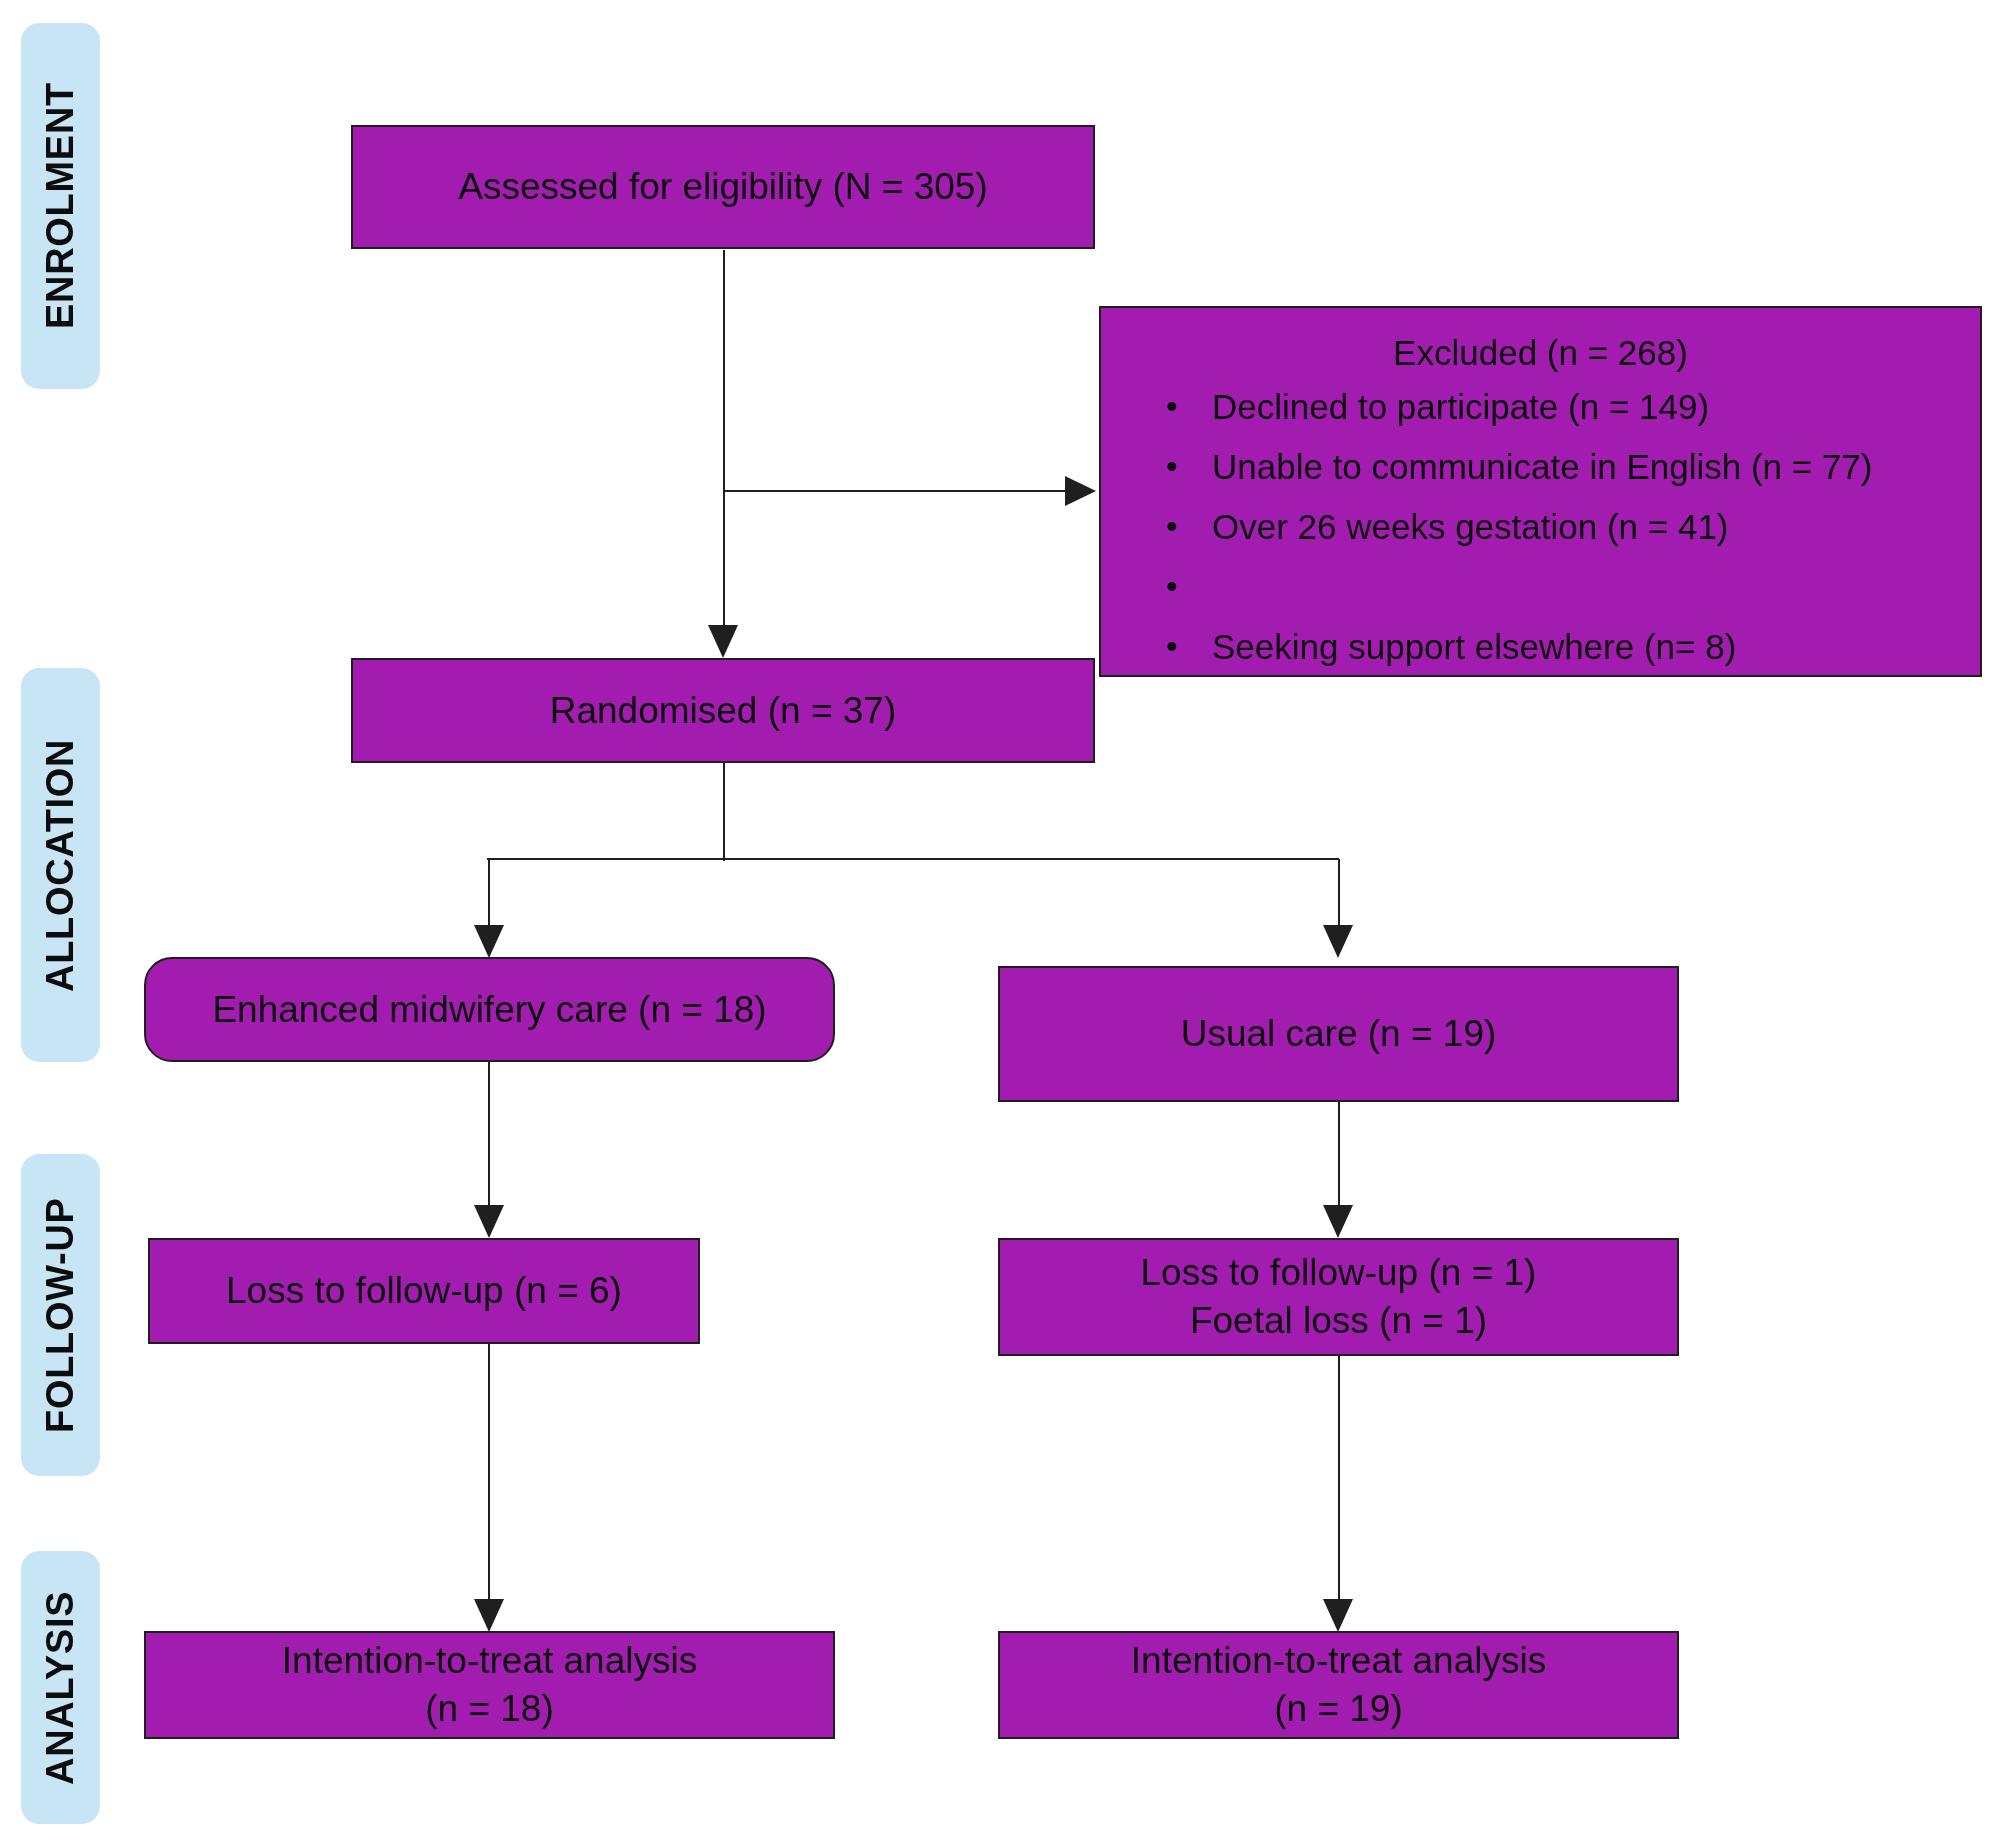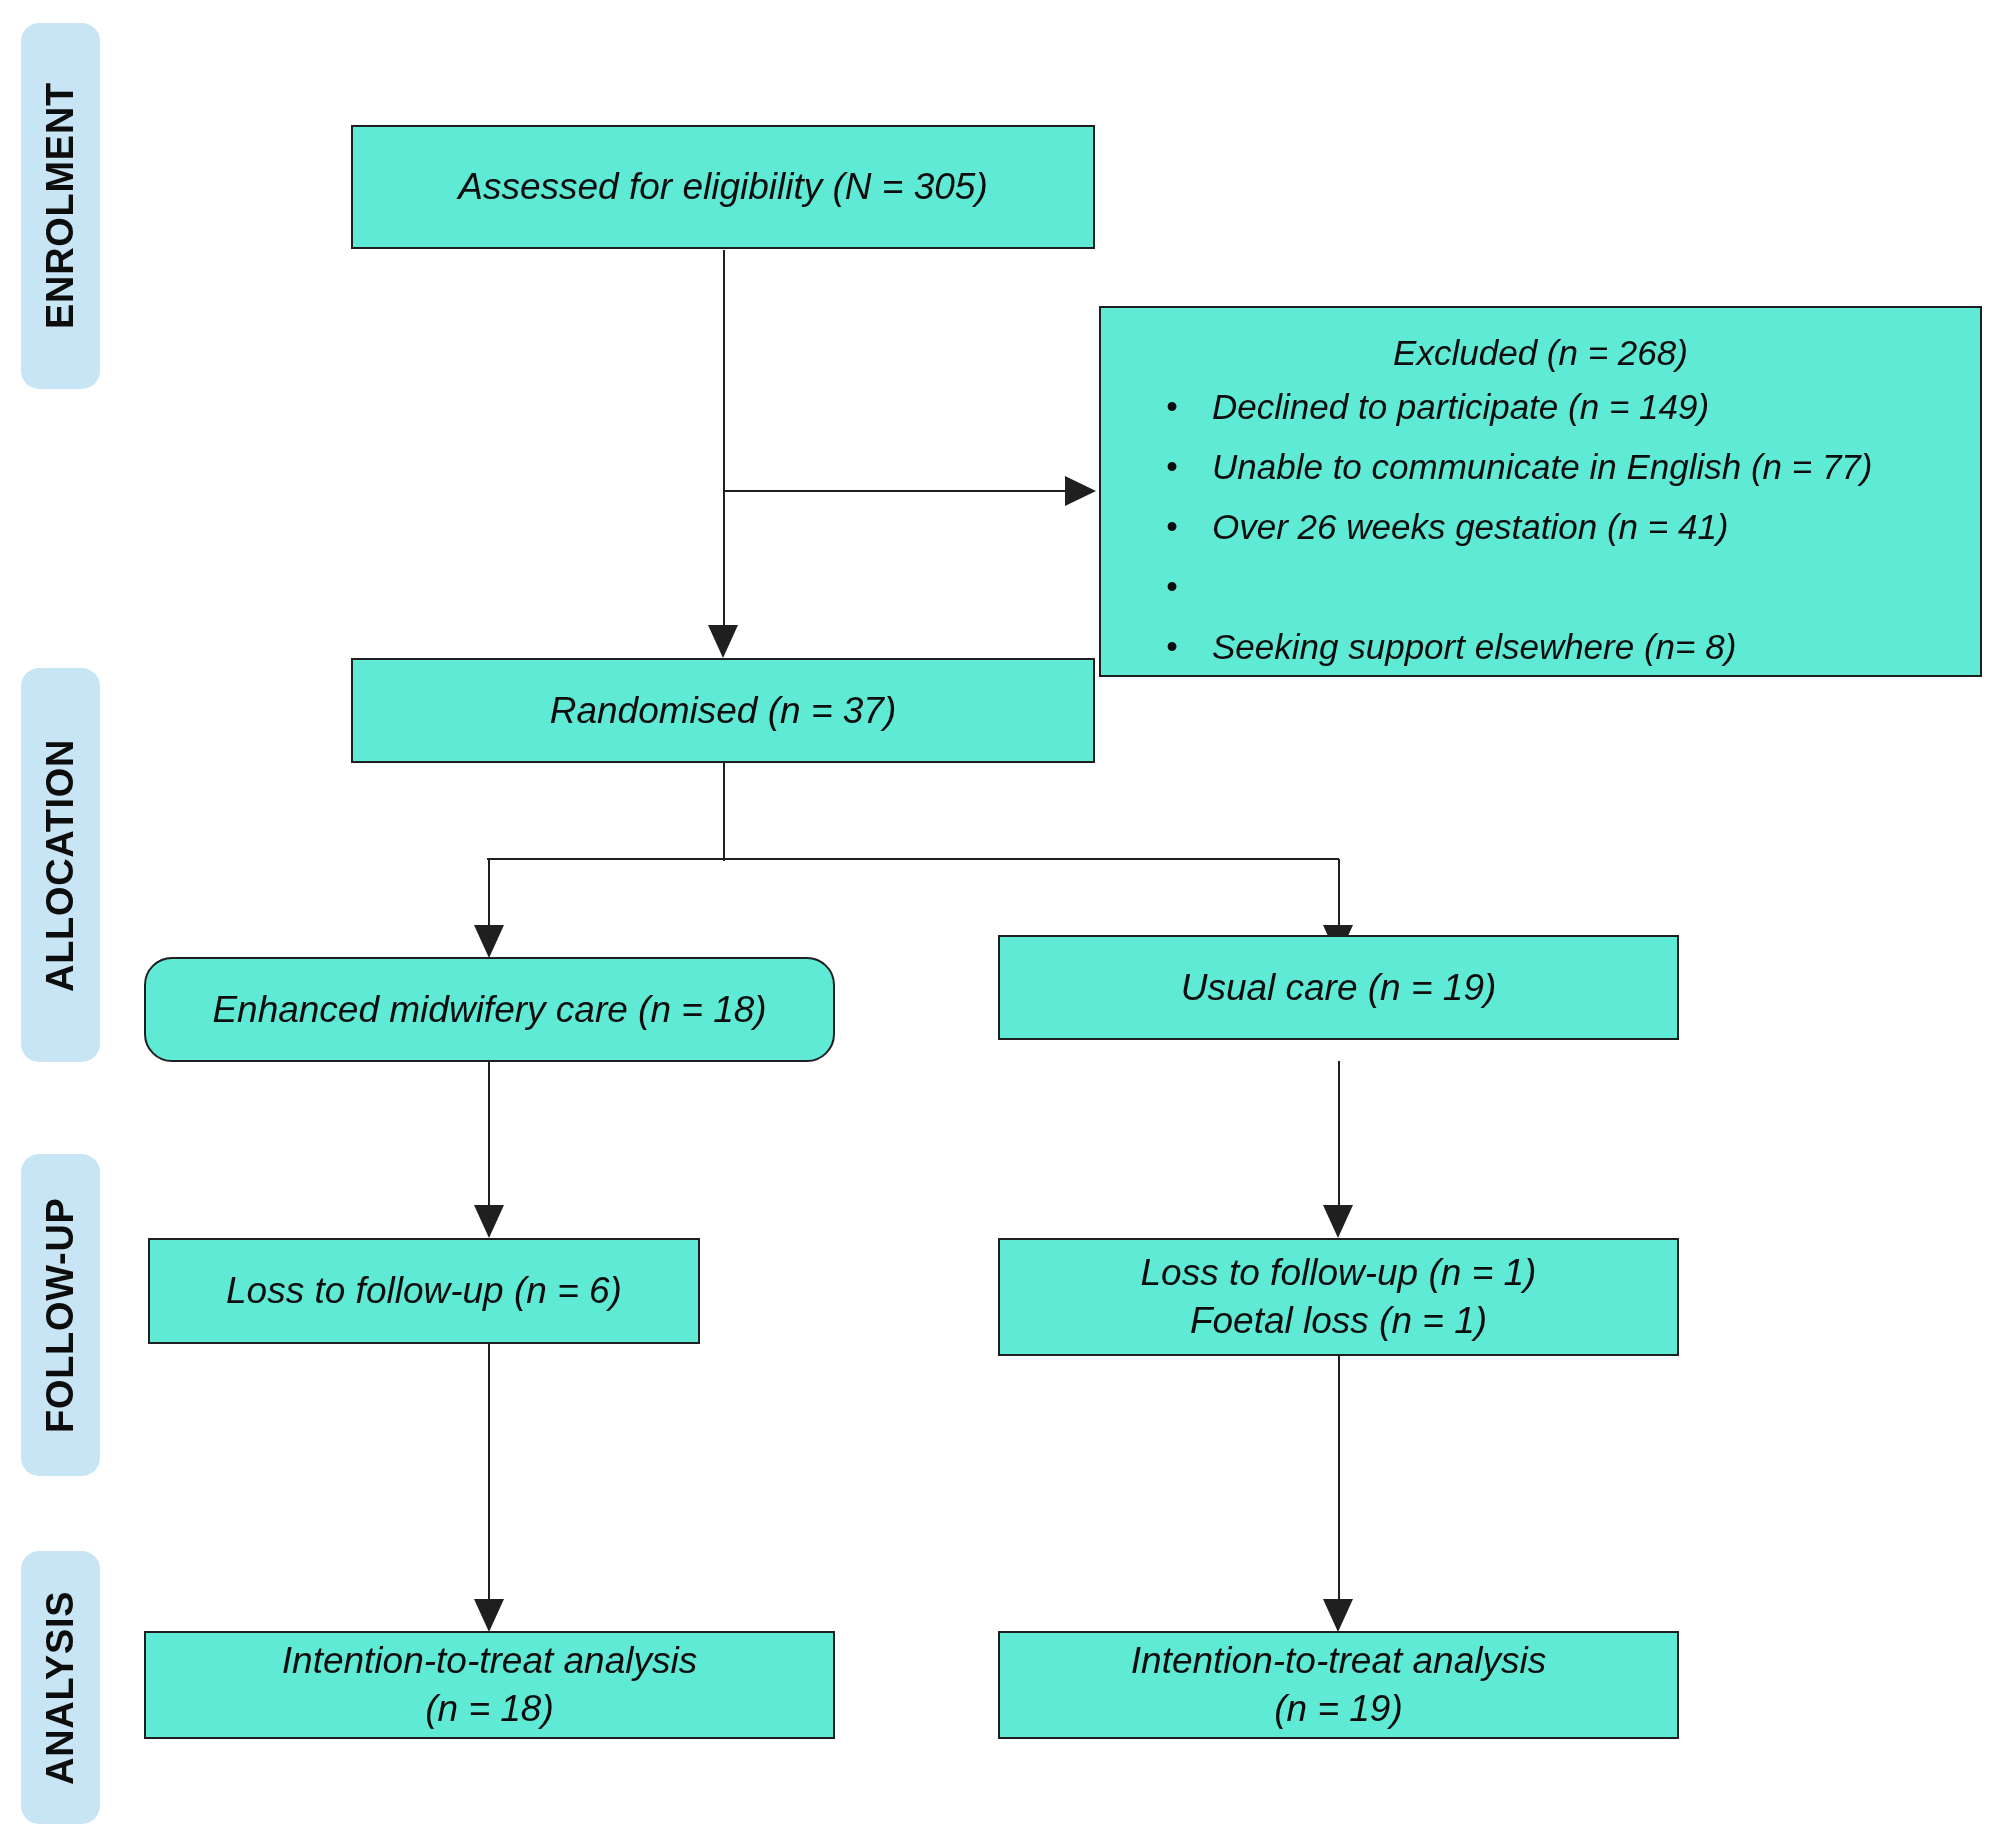--- a/index.html
+++ b/index.html
@@ -22,32 +22,31 @@
     writing-mode:vertical-rl; transform:rotate(180deg);
     font-size:38px; font-weight:bold; color:var(--text); letter-spacing:0.7px;
     white-space:nowrap;
   }
   .stage-enrolment {top:23px;   height:366px;}
   .stage-allocation{top:668px; height:394px;}
   .stage-followup  {top:1154px; height:322px;}
   .stage-analysis  {top:1551px; height:273px;}
   
   .box{
-    position:absolute; background:#5eead4; border:2.6px solid var(--box-border);
+    position:absolute; background:#a21caf; border:2.6px solid var(--box-border);
     color:var(--text); font-size:37px; line-height:48px;
     display:flex; flex-direction:column; align-items:center; justify-content:center;
     text-align:center;
-    font-style:italic;
   }
   .box-assessed  {left:351px;  top:125px;  width:744px; height:124px;}
   .box-excluded  {left:1099px; top:306px;  width:883px; height:371px;
                   display:block; font-size:35px; padding:23px 26px 0 26px;}
   .box-randomised{left:351px;  top:658px; width:744px; height:105px;justify-content:center;}
   .box-alloc-l   {left:144px;  top:957px; width:691px; height:105px;border-radius:28px;}
-  .box-alloc-r   {left:998px; top:935px; width:681px; height:105px;text-align:center;}
+  .box-alloc-r   {left:998px; top:966px; width:681px; height:136px;text-align:center;}
   .box-fu-l      {left:148px;  top:1238px; width:552px; height:106px;}
   .box-fu-r      {left:998px; top:1238px; width:681px; height:118px;}
   .box-an-l      {left:144px;  top:1631px; width:691px; height:108px;}
   .box-an-r      {left:998px; top:1631px; width:681px; height:108px;}
   .excluded-title{text-align:center; line-height:43px;}
   .excluded-list{list-style:none; margin-top:3.3px;}
   .excluded-list li{
     display:flex; align-items:center; height:60px;
     padding-left:39px; text-align:left; line-height:42px;
   }

